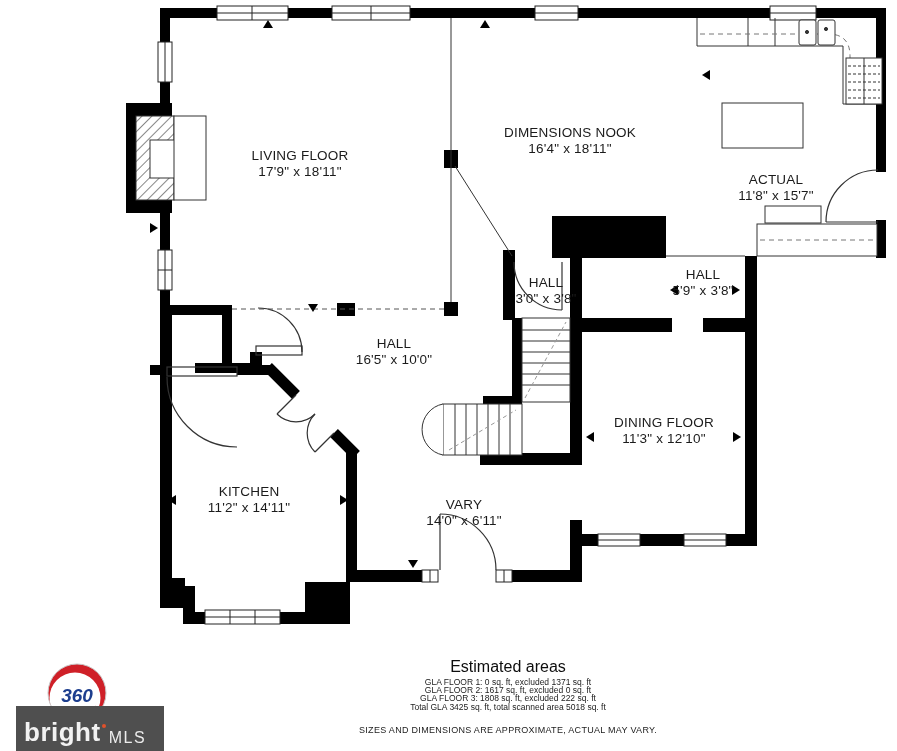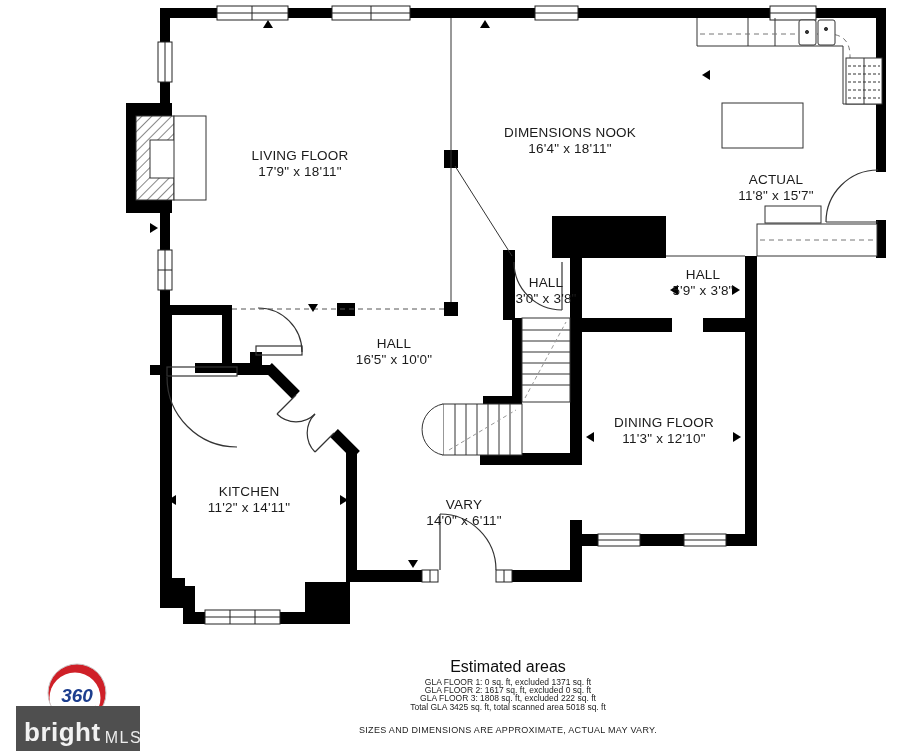--- a/index.html
+++ b/index.html
@@ -12,21 +12,21 @@
               white-space:nowrap;}
   .room-label .rn,.room-label .rd{display:block;}
 
   .footer{position:absolute;left:110px;top:657px;width:796px;text-align:center;color:#111;}
   .f-title{font-size:16px;line-height:19px;margin-bottom:2px;color:#0d0d0d;}
   .f-line{font-size:8.5px;line-height:8.2px;color:#222;}
   .f-disclaimer{margin-top:14px;font-size:9px;letter-spacing:.3px;color:#222;}
 
   .logo{position:absolute;left:16px;top:660px;width:130px;height:91px;}
   .ball{position:absolute;left:30px;top:2px;z-index:1;}
-  .brand-bar{position:absolute;left:0;top:46px;width:124px;height:45px;background:#4f4f4f;
+  .brand-bar{position:absolute;left:0;top:46px;width:148px;height:45px;background:#4f4f4f;
              z-index:2;display:flex;align-items:flex-end;padding:0 0 7px 8px;box-sizing:border-box;}
   .brand-name{font-size:26px;line-height:24px;font-weight:600;color:#f2f2f2;letter-spacing:.5px;}
   .tm-dot{width:4px;height:4px;border-radius:50%;background:#e0512b;margin:0 1px 16px 1px;}
   .brand-suffix{font-size:16px;color:#ececec;letter-spacing:1.5px;margin-left:2px;line-height:13px;}
 </style>
 </head>
 <body>
 
 <div class="canvas">
 

